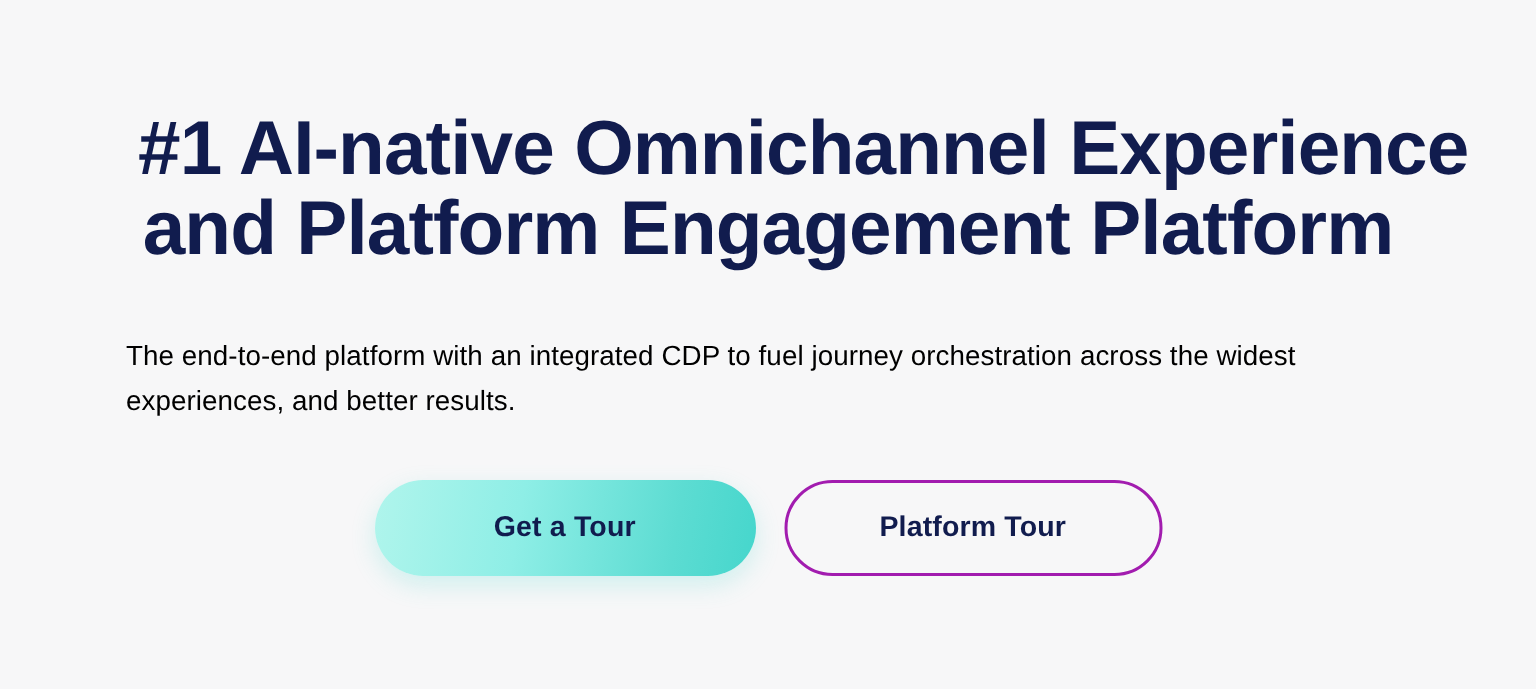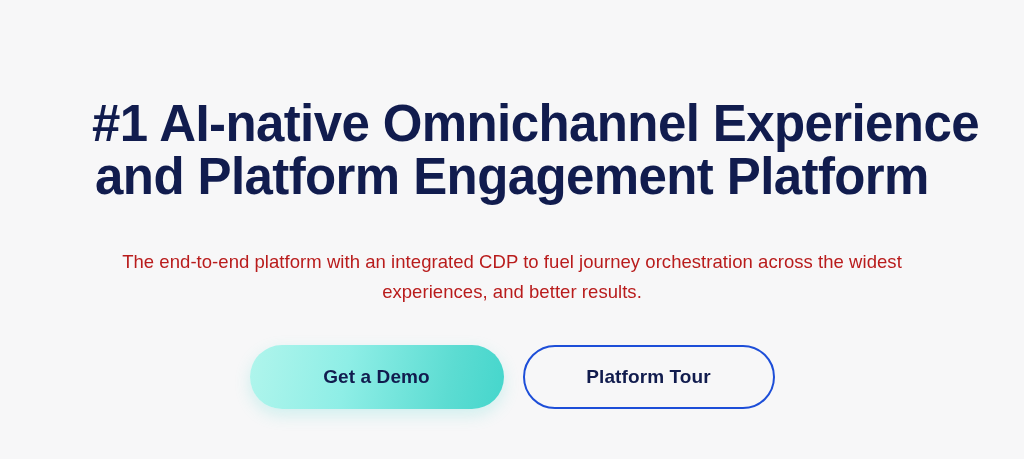--- a/index.html
+++ b/index.html
@@ -18,21 +18,21 @@
 
   .hero {
     width: 1024px;
     height: 326px;
     background: #f7f7f8;
     box-sizing: border-box;
     display: flex;
     flex-direction: column;
     align-items: center;
     justify-content: flex-start;
-    padding-top: 97px;
+    padding-top: 72px;
   }
 
   .hero-heading {
     margin: 0;
     padding: 0;
     width: 840px;
     text-align: center;
     color: #111c4e;
     font-family: "Liberation Sans", "DejaVu Sans", sans-serif;
     font-size: 51px;
@@ -43,22 +43,21 @@
 
   .hero-heading .line {
     display: block;
     white-space: nowrap;
   }
 
   .hero-body {
     margin: 0;
     padding: 0;
     width: 856px;
-    text-align: center;
-    color: #b91c1c;
+    color: #000000;
     font-family: "Liberation Sans", "DejaVu Sans", sans-serif;
     font-size: 18.5px;
     line-height: 30px;
     font-weight: 400;
     letter-spacing: 0.05px;
     margin-top: 44px;
   }
 
   .hero-body .line {
     display: block;
@@ -95,36 +94,36 @@
   .btn-primary {
     width: 254px;
     border: none;
     background: linear-gradient(100deg, #b0f5ec 0%, #8eeee6 38%, #5cdcd2 78%, #45d6cc 100%);
     box-shadow: 0 6px 16px rgba(69, 214, 204, 0.22);
   }
 
   .btn-secondary {
     width: 252px;
     background: transparent;
-    border: 2px solid #1d4ed8;
+    border: 2px solid #a21caf;
   }
 </style>
 </head>
 <body>
 
 <div class="hero">
 
   <h1 class="hero-heading">
     <span class="line">#1 AI-native Omnichannel Experience</span>
     <span class="line">and Platform Engagement Platform</span>
   </h1>
 
   <p class="hero-body">
     <span class="line">The end-to-end platform with an integrated CDP to fuel journey orchestration across the widest</span>
     <span class="line">experiences, and better results.</span>
   </p>
 
   <div class="hero-actions">
-    <a class="btn btn-primary" href="#">Get a Demo</a>
+    <a class="btn btn-primary" href="#">Get a Tour</a>
     <a class="btn btn-secondary" href="#">Platform Tour</a>
   </div>
 
 </div>
 
 </body></html>

